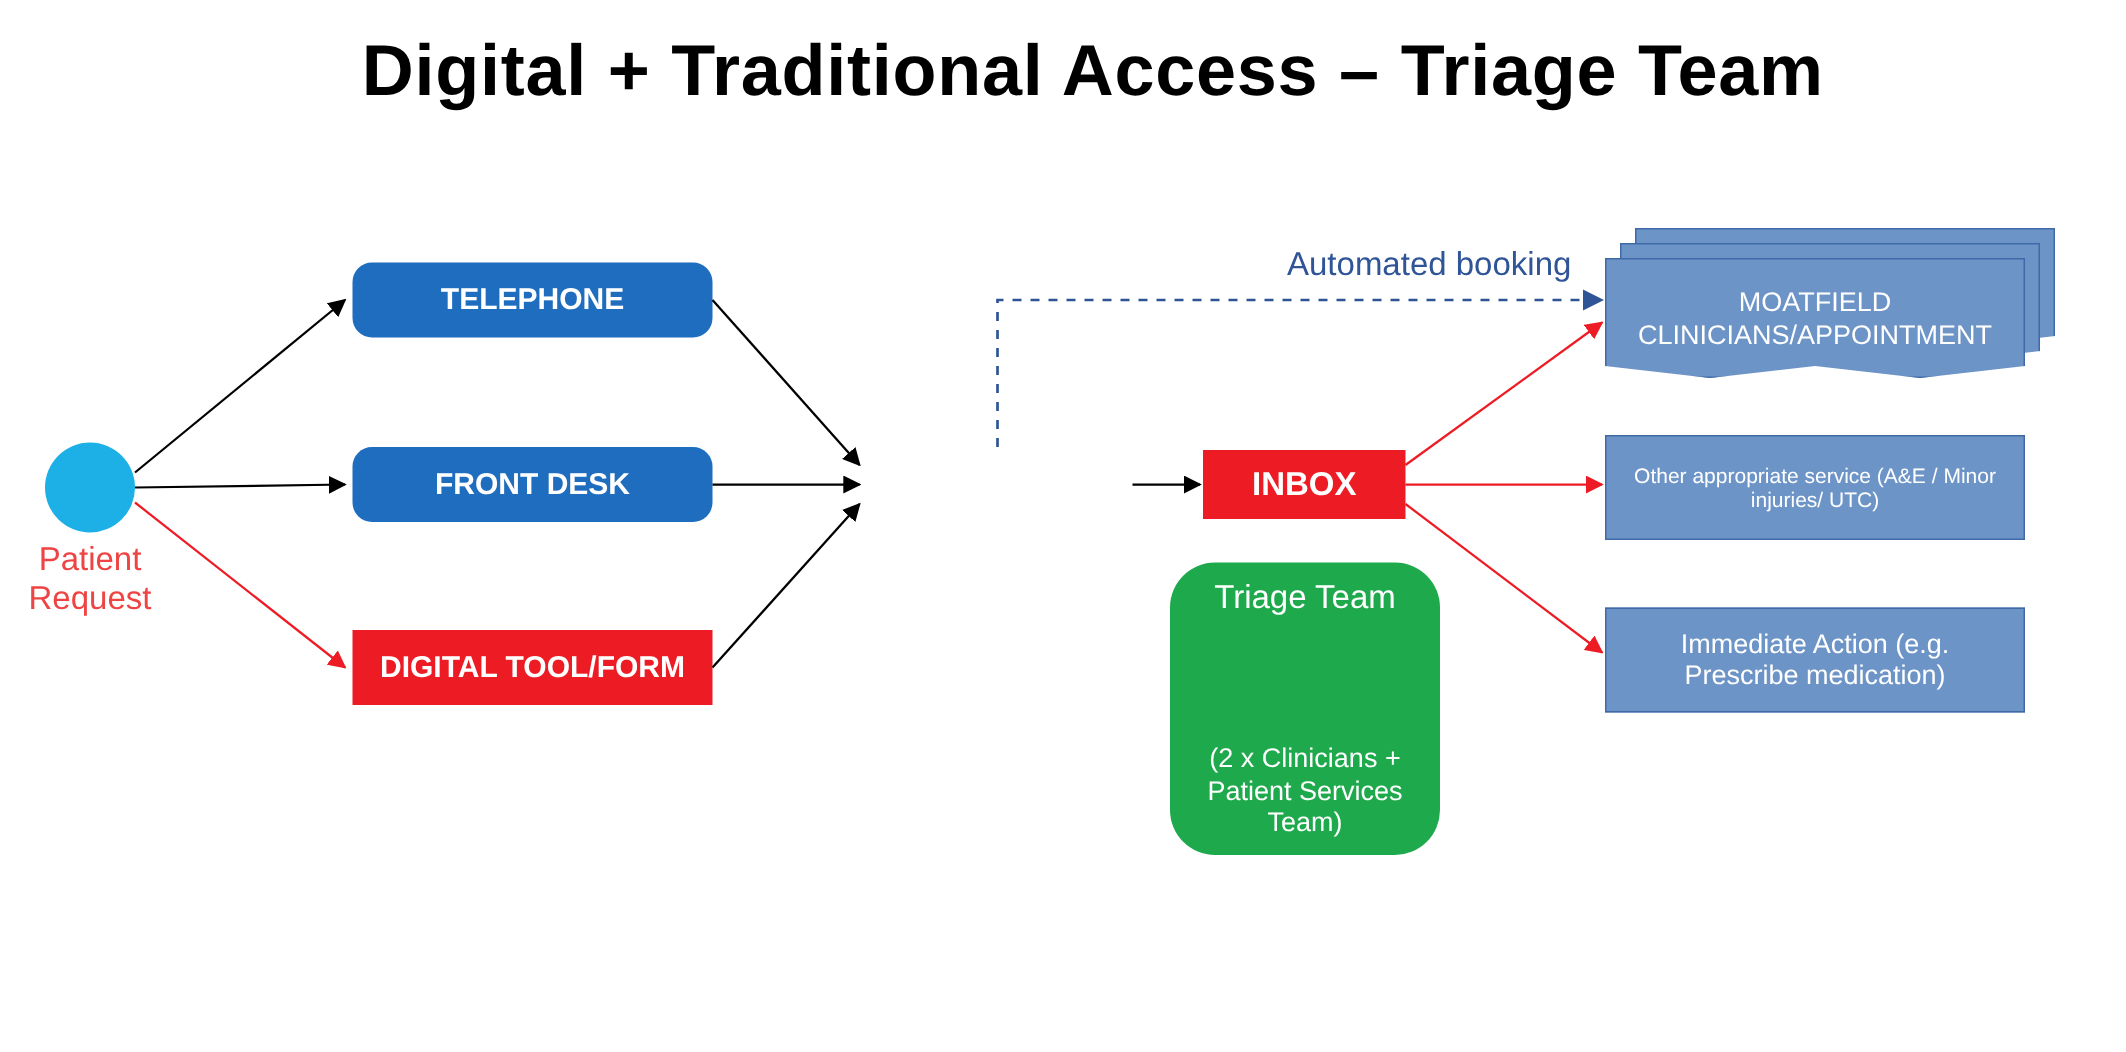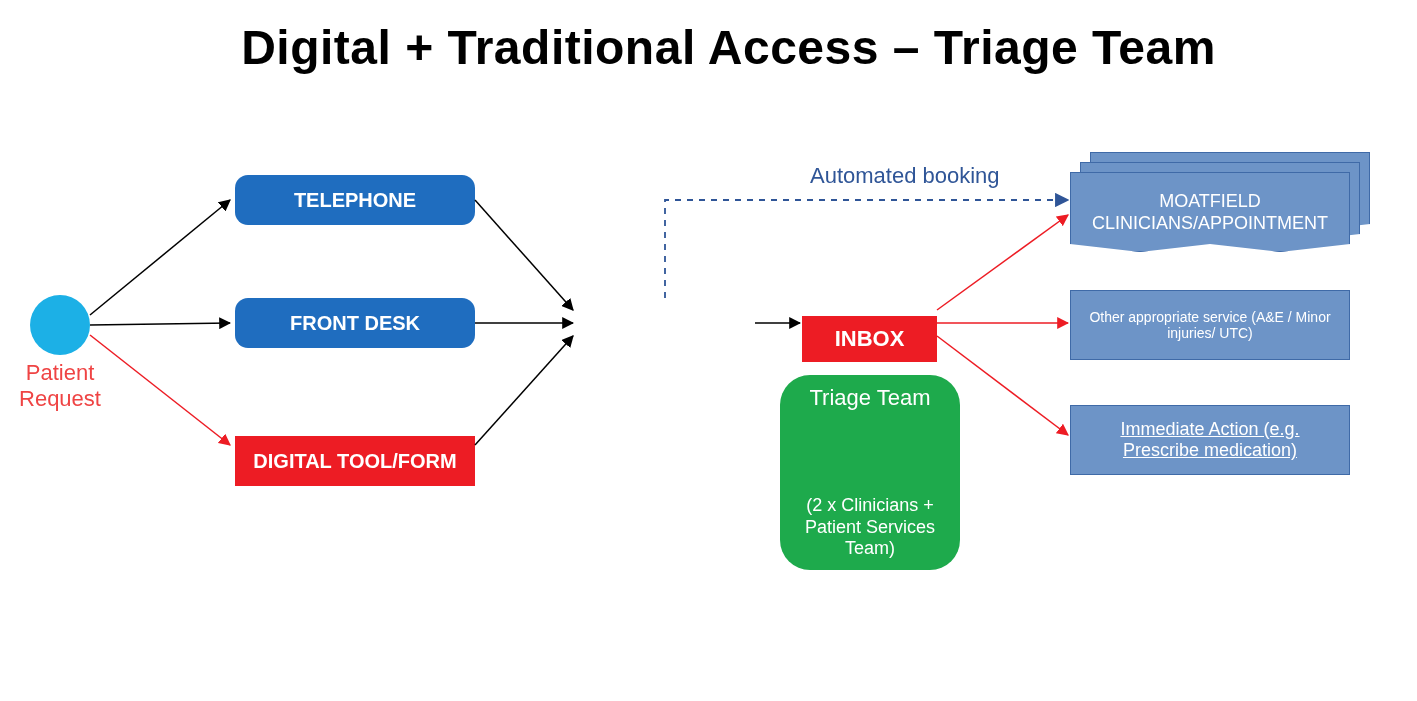--- a/index.html
+++ b/index.html
@@ -51,21 +51,20 @@
     color: #fff;
     font-weight: 600;
     box-sizing: border-box;
   }
   .box.blue {
     background: #1f6dbf;
     border-radius: 13px;
   }
   .box.red {
     background: #ed1c24;
-    margin-top: 16px;
   }
   .box.outline {
     background: #fff;
     border: 2px solid #5a7fc0;
     color: #000;
     font-weight: 400;
   }
   .box.lightblue {
     background: #6d94c7;
     border: 1px solid #3f6aa7;
@@ -96,20 +95,21 @@
     font-size: 18px;
     text-align: center;
     font-weight: 400;
     line-height: 1.25;
     padding: 4px 8px;
   }
   .auto-label {
     position: absolute;
     color: #2f5597;
     font-size: 22px;
+    margin-left: 48px;
   }
   .rapid-wrap {
     display: flex;
     align-items: center;
     justify-content: center;
     gap: 2px;
     font-family: "Segoe UI", Arial, sans-serif;
   }
   .rapid-thin { color: #2f5597; font-weight: 300; font-size: 20px; }
   .rapid-bold { color: #2f5597; font-weight: 700; font-size: 20px; }
@@ -145,21 +145,21 @@
   </div>
 
   <div class="auto-label" style="left:810px; top:163px;">Automated booking</div>
 
   <div class="stack-card stack-tear" style="left:1090px; top:152px; width:280px; height:80px;"></div>
   <div class="stack-card stack-tear" style="left:1080px; top:162px; width:280px; height:80px;"></div>
   <div class="stack-card stack-tear stack-front" style="left:1070px; top:172px; width:280px; height:80px;">MOATFIELD CLINICIANS/APPOINTMENT</div>
 
   <div class="box lightblue" style="left:1070px; top:290px; width:280px; height:70px; font-size:14px; font-weight:500; padding:4px 10px;">Other appropriate service (A&amp;E / Minor injuries/ UTC)</div>
 
-  <div class="box lightblue" style="left:1070px; top:405px; width:280px; height:70px; font-size:18px; font-weight:500; padding:4px 10px;text-decoration:underline;">Immediate Action (e.g. Prescribe medication)</div>
+  <div class="box lightblue" style="left:1070px; top:405px; width:280px; height:70px; font-size:18px; font-weight:500; padding:4px 10px;">Immediate Action (e.g. Prescribe medication)</div>
 
   <svg class="arrows">
     <defs>
       <marker id="ar-black" viewBox="0 0 10 10" refX="9" refY="5" markerWidth="8" markerHeight="8" orient="auto-start-reverse">
         <path d="M 0 0 L 10 5 L 0 10 z" fill="#000"></path>
       </marker>
       <marker id="ar-red" viewBox="0 0 10 10" refX="9" refY="5" markerWidth="8" markerHeight="8" orient="auto-start-reverse">
         <path d="M 0 0 L 10 5 L 0 10 z" fill="#ed1c24"></path>
       </marker>
       <marker id="ar-blue" viewBox="0 0 10 10" refX="9" refY="5" markerWidth="8" markerHeight="8" orient="auto-start-reverse">

